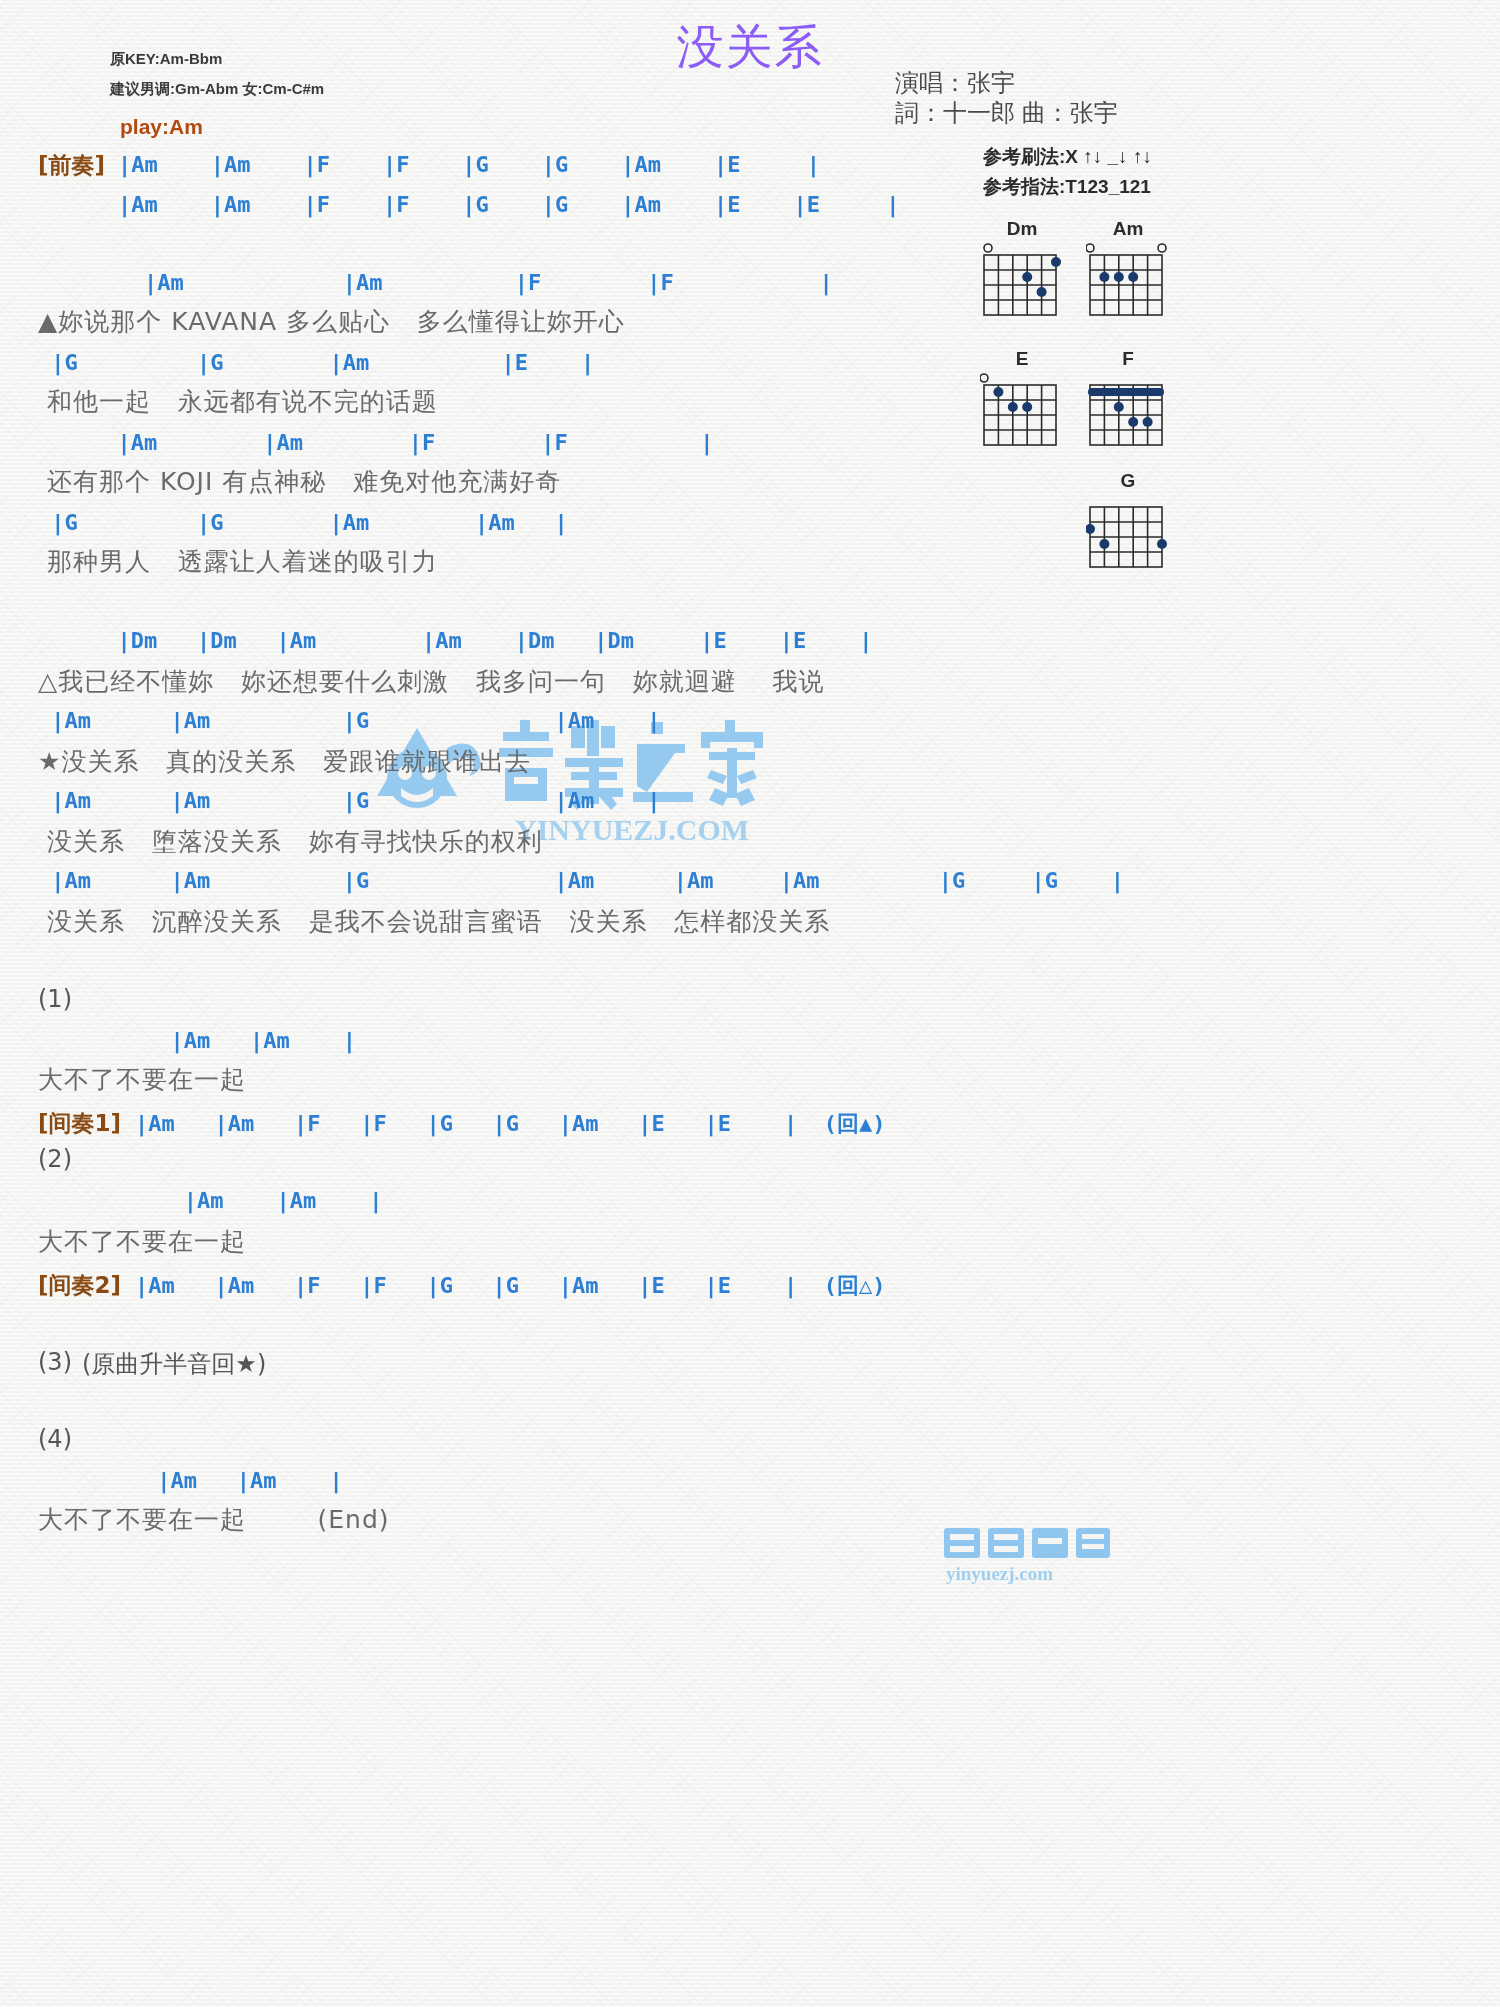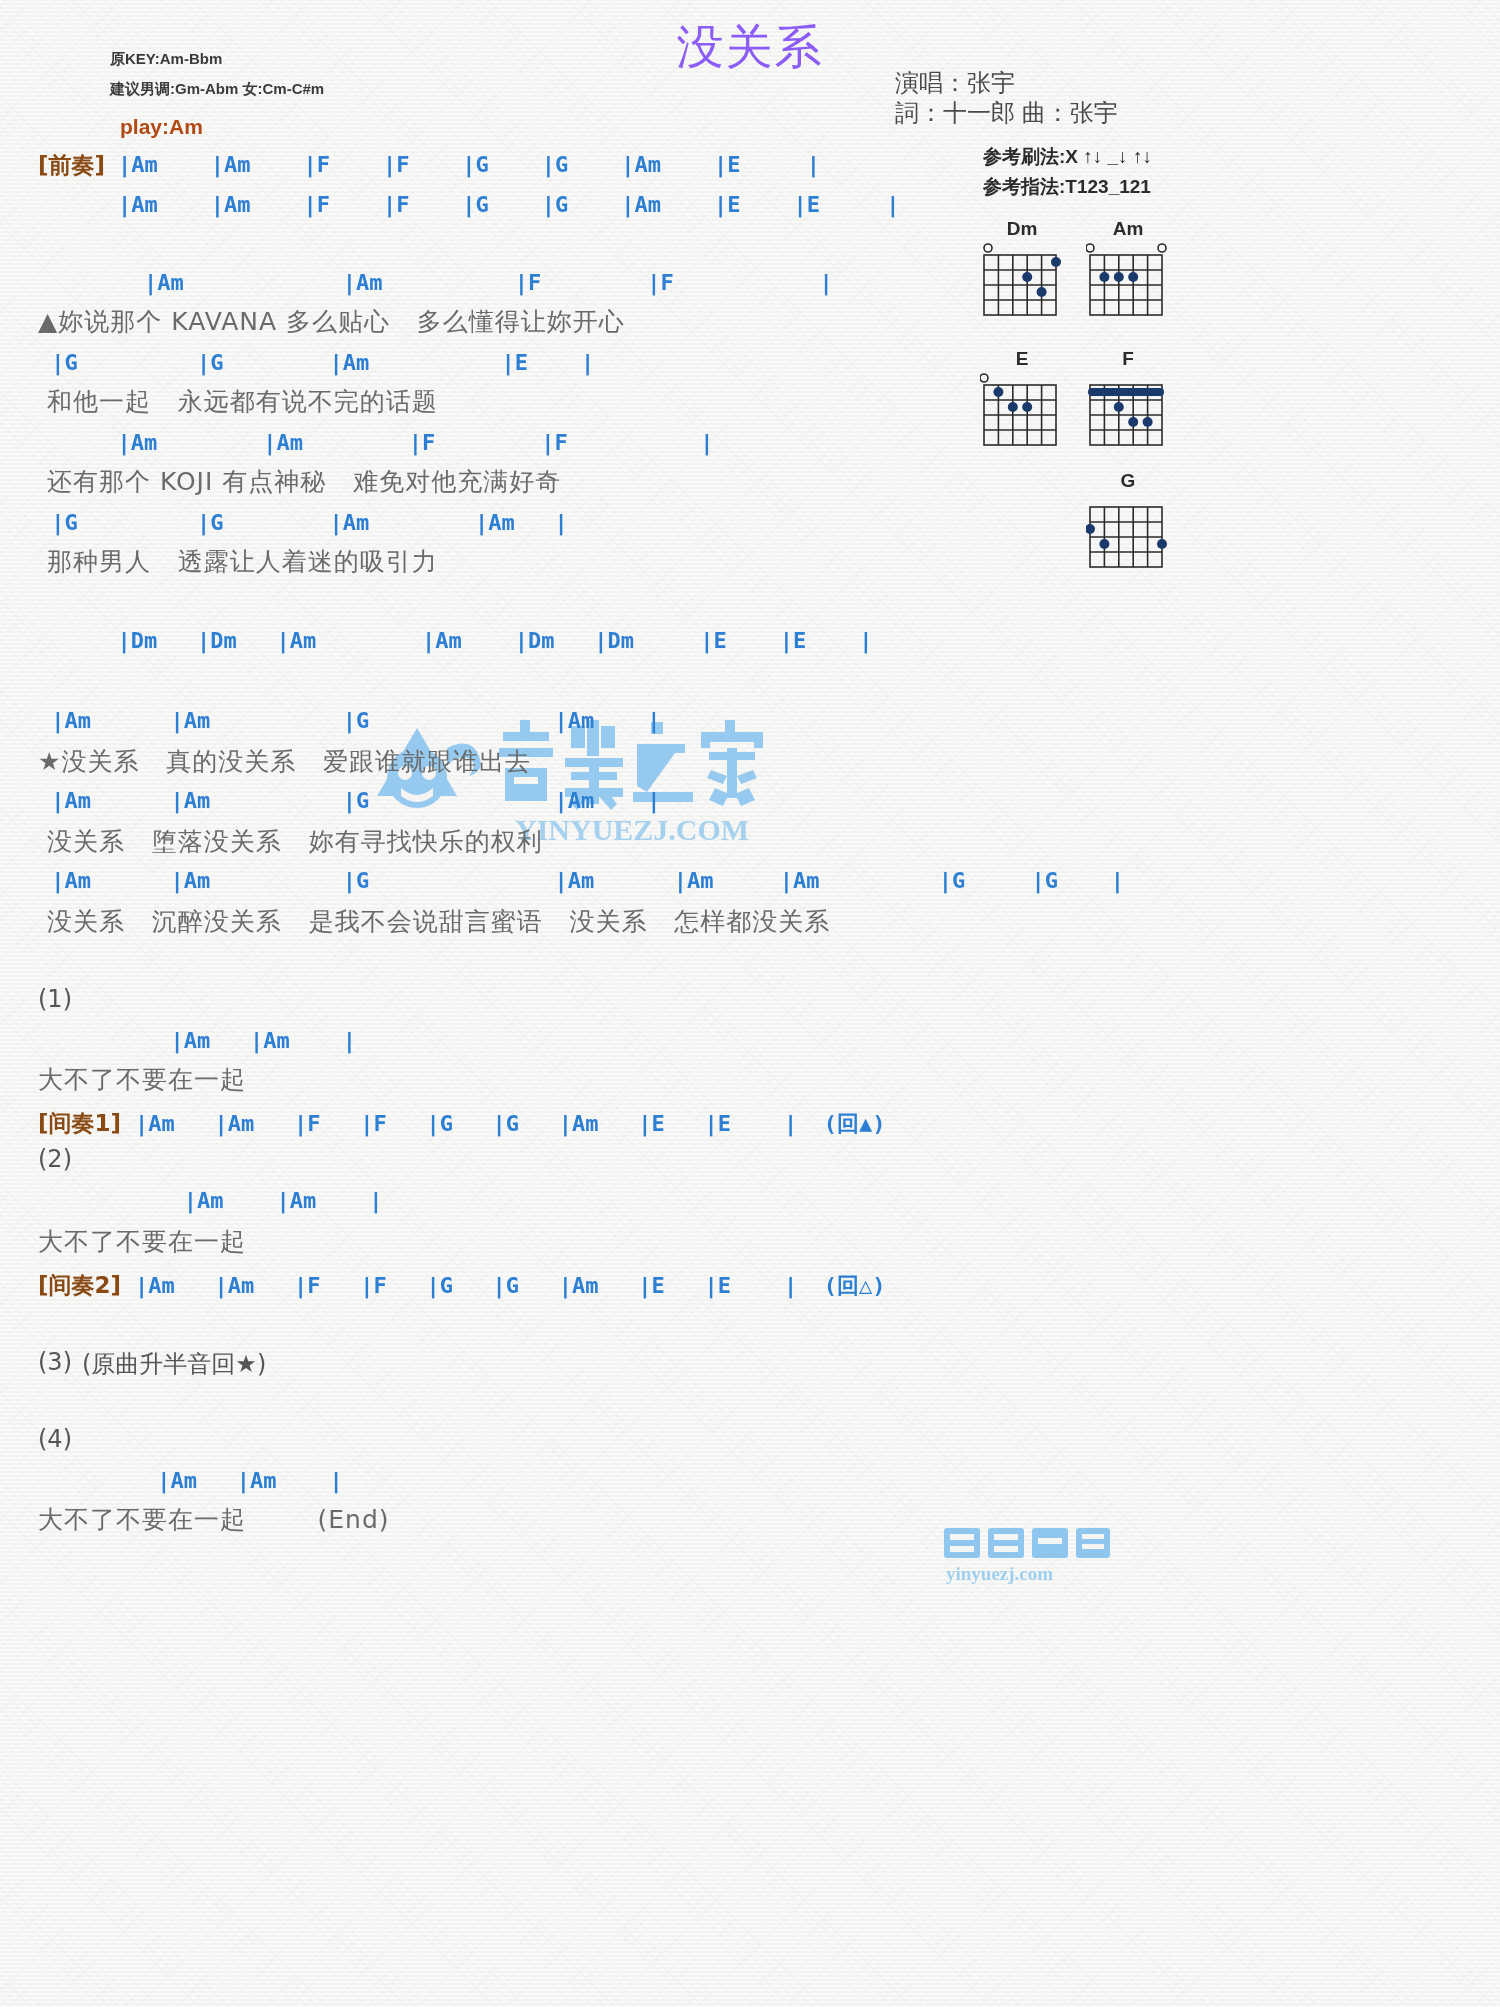--- a/index.html
+++ b/index.html
@@ -234,20 +234,21 @@
   <div class="line chordline" style="left:38px; top:350px;"> |G         |G        |Am          |E    |</div>
   <div class="line lyricline" style="left:38px; top:385px;"> 和他一起   永远都有说不完的话题</div>
 
   <div class="line chordline" style="left:38px; top:430px;">      |Am        |Am        |F        |F          |</div>
   <div class="line chordline" style="left:38px; top:510px;"> |G         |G        |Am        |Am   |</div>
 
   <div class="line lyricline" style="left:38px; top:465px;"> 还有那个 KOJI 有点神秘   难免对他充满好奇</div>
   <div class="line lyricline" style="left:38px; top:545px;"> 那种男人   透露让人着迷的吸引力</div>
 
   <div class="line chordline" style="left:38px; top:628px;">      |Dm   |Dm   |Am        |Am    |Dm   |Dm     |E    |E    |</div>
+  <div class="line lyricline" style="left:38px; top:665px;">△我已经不懂妳   妳还想要什么刺激   我多问一句   妳就迴避    我说</div>
 
   <div class="line chordline" style="left:38px; top:708px;"> |Am      |Am          |G              |Am    |</div>
   <div class="line lyricline" style="left:38px; top:745px;">★没关系   真的没关系   爱跟谁就跟谁出去</div>
 
   <div class="line chordline" style="left:38px; top:788px;"> |Am      |Am          |G              |Am    |</div>
   <div class="line chordline" style="left:38px; top:868px;"> |Am      |Am          |G              |Am      |Am     |Am         |G     |G    |</div>
 
   <div class="line lyricline" style="left:38px; top:825px;"> 没关系   堕落没关系   妳有寻找快乐的权利</div>
   <div class="line lyricline" style="left:38px; top:905px;"> 没关系   沉醉没关系   是我不会说甜言蜜语   没关系   怎样都没关系</div>
 

